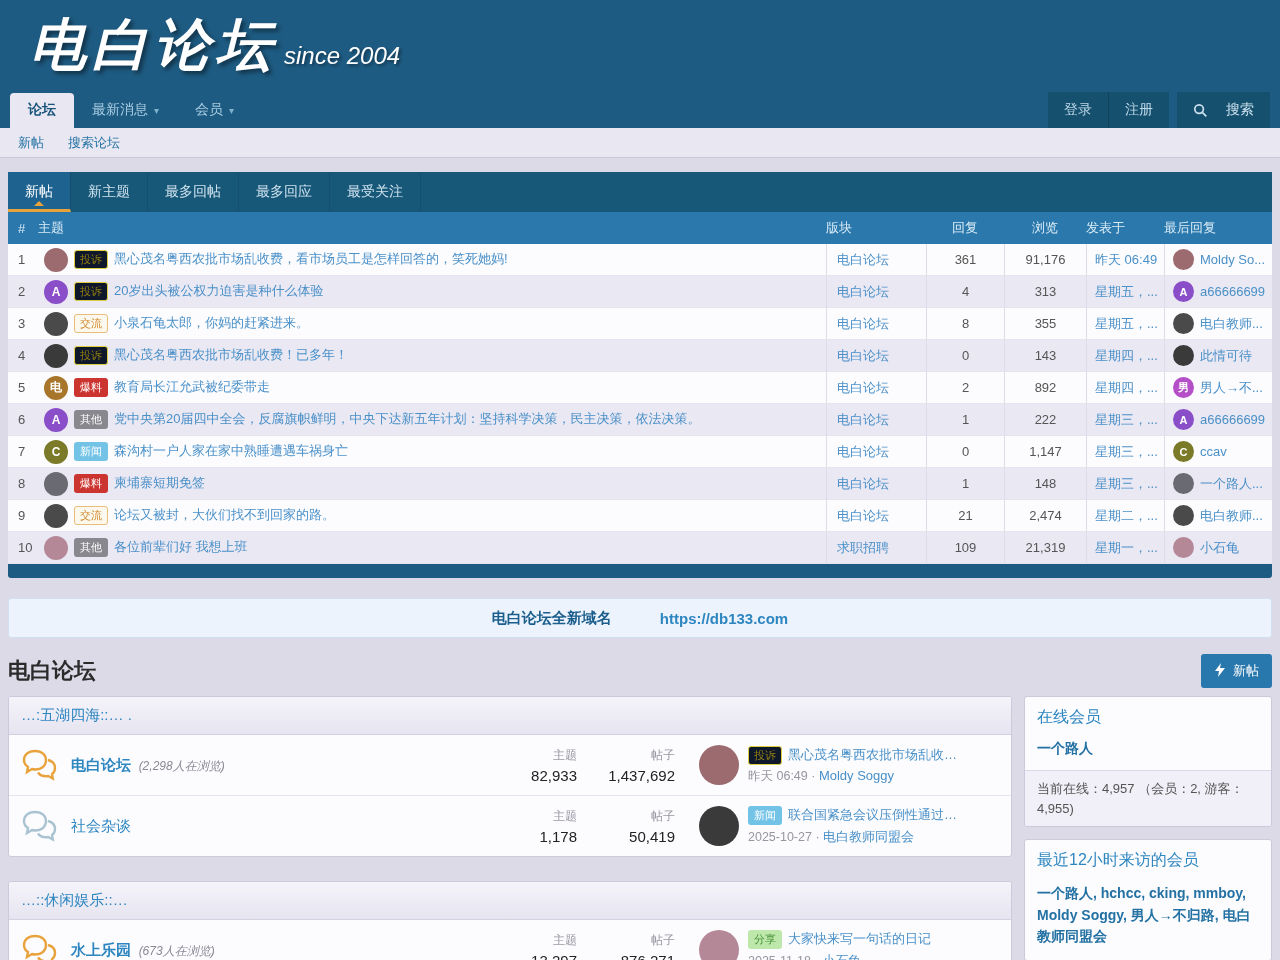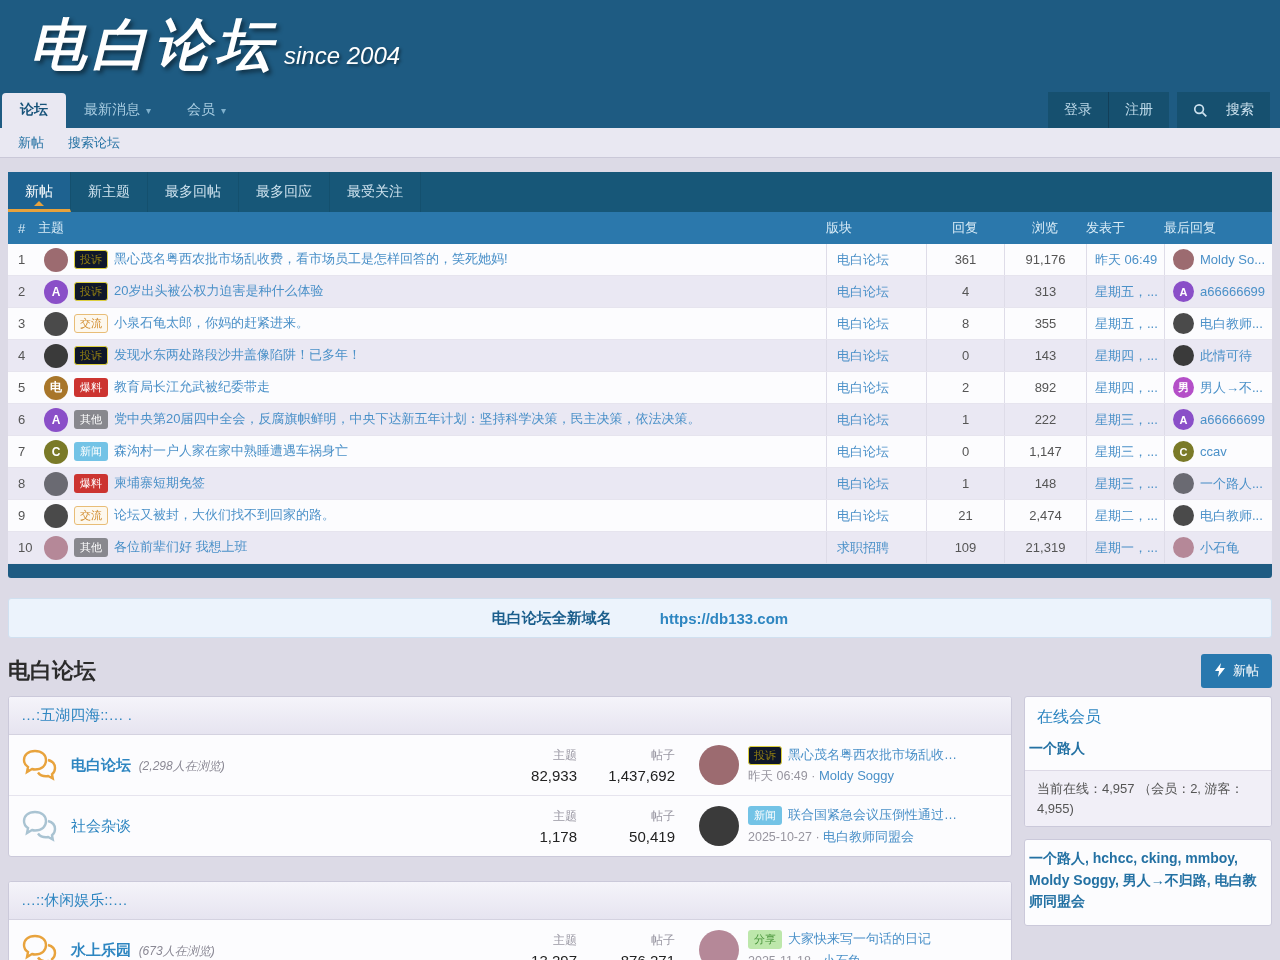--- a/index.html
+++ b/index.html
@@ -5,21 +5,21 @@
   * { margin:0; padding:0; box-sizing:border-box; }
   html,body { width:1280px; height:960px; overflow:hidden; }
   body { font-family:"Liberation Sans","DejaVu Sans",sans-serif; background:#dcdae6; font-size:13px; color:#333; }
   a { text-decoration:none; cursor:pointer; }
 
   
   .site-header { background:#1e5b82; height:128px; position:relative; }
   .logo { position:absolute; left:30px; top:8px; color:#fff; }
   .logo-cn { font-size:56px; font-weight:bold; font-style:italic; letter-spacing:6px; text-shadow:3px 3px 4px rgba(0,0,0,.45); font-family:"DejaVu Serif",serif; }
   .logo-sub { font-size:24px; font-style:italic; margin-left:6px; text-shadow:2px 2px 3px rgba(0,0,0,.4); }
-  .main-nav { position:absolute; left:2px; bottom:0; display:flex; align-items:flex-end; }
+  .main-nav { position:absolute; left:10px; bottom:0; display:flex; align-items:flex-end; }
   .nav-tab { padding:8px 18px 9px; font-size:14px; color:#a9cde2; display:flex; align-items:center; gap:6px; }
   .nav-tab[data-active="true"] { background:#e9e8f2; color:#17537a; font-weight:bold; border-radius:4px 4px 0 0; }
   .caret { font-size:10px; color:#7fb0cc; }
   .header-actions { position:absolute; right:10px; bottom:0; display:flex; align-items:stretch; gap:8px; }
   .auth-group { display:flex; background:#16506f;font-family:Liberation Mono, monospace; }
   .auth-btn { padding:9px 16px; font-size:14px; color:#bcd8e8; }
   .auth-btn + .auth-btn { border-left:1px solid #123f59; }
   .search-btn { background:#16506f; border:none; color:#cde2ef; font-size:14px; padding:9px 16px; display:flex; align-items:center; gap:18px; cursor:pointer; font-family:inherit; }
   .search-btn svg { display:block; }
 
@@ -96,21 +96,21 @@
   .f-latest { width:300px; flex:none; display:flex; gap:9px; align-items:center; margin-left:14px; }
   .f-latest-txt { min-width:0; }
   .f-latest .line1 { white-space:nowrap; overflow:hidden; text-overflow:ellipsis; margin-bottom:3px; }
   .f-latest .line1 a { color:#4a90c8;margin-top:25px; }
   .f-latest .line2 { color:#97959f; font-size:12.5px; white-space:nowrap; overflow:hidden; }
   .f-latest .line2 a { color:#4a90c8; font-size:13px; }
 
   
   .side-block { background:#fcfcfe; border:1px solid #cbc9da; border-radius:3px; margin-bottom:12px; overflow:hidden; }
   .side-title { padding:10px 12px 4px; font-size:16px; color:#2e86c1; font-weight:normal; }
-  .side-body { padding:8px 4px 12px; font-size:14px; }
+  .side-body { padding:8px 12px 12px; font-size:14px; }
   .side-body a { color:#2471a3; font-weight:bold; }
   .side-body.names { color:#2471a3; font-weight:bold; line-height:1.55; }
   .side-foot { border-top:1px solid #ddd9e6; background:#f1eff7; padding:8px 12px; color:#555; font-size:13px; line-height:1.5; }
 </style>
 </head>
 <body>
 
 <header class="site-header">
   <div class="logo">
     <span class="logo-cn">电白论坛</span><span class="logo-sub">since 2004</span>
@@ -227,21 +227,21 @@
         <span class="avatar xs" style="background: rgb(74, 74, 74);"></span>
         <a>电白教师...</a>
       </span>
   </div>
 
   <div class="trow">
     <span class="c-num">4</span>
     <span class="c-av">
         <span class="avatar sm" style="background: rgb(58, 58, 58);"></span>
       </span>
-    <span class="c-title"><span class="tag" data-tagtype="complaint">投诉</span><a class="t-link">发现水东两处路段沙井盖像陷阱！已多年！</a></span>
+    <span class="c-title"><span class="tag" data-tagtype="complaint">投诉</span><a class="t-link">黑心茂名粤西农批市场乱收费！已多年！</a></span>
     <span class="c-forum">
         <a>电白论坛</a>
       </span>
     <span class="c-rep">0</span>
     <span class="c-views">143</span>
     <span class="c-date">
         <a>星期四，...</a>
       </span>
     <span class="c-last">
         <span class="avatar xs" style="background: rgb(58, 58, 58);"></span>
@@ -485,17 +485,18 @@
   </div>
 
   <aside class="col-right">
     <section class="side-block">
       <h3 class="side-title">在线会员</h3>
       <div class="side-body"><a>一个路人</a></div>
       <div class="side-foot">当前在线：4,957 （会员：2, 游客：4,955)</div>
     </section>
 
     <section class="side-block">
+      <h3 class="side-title">最近12小时来访的会员</h3>
       <div class="side-body names">一个路人, hchcc, cking, mmboy, Moldy Soggy, 男人→不归路, 电白教师同盟会</div>
 
     </section>
   </aside>
 </div>
 
 </body></html>

